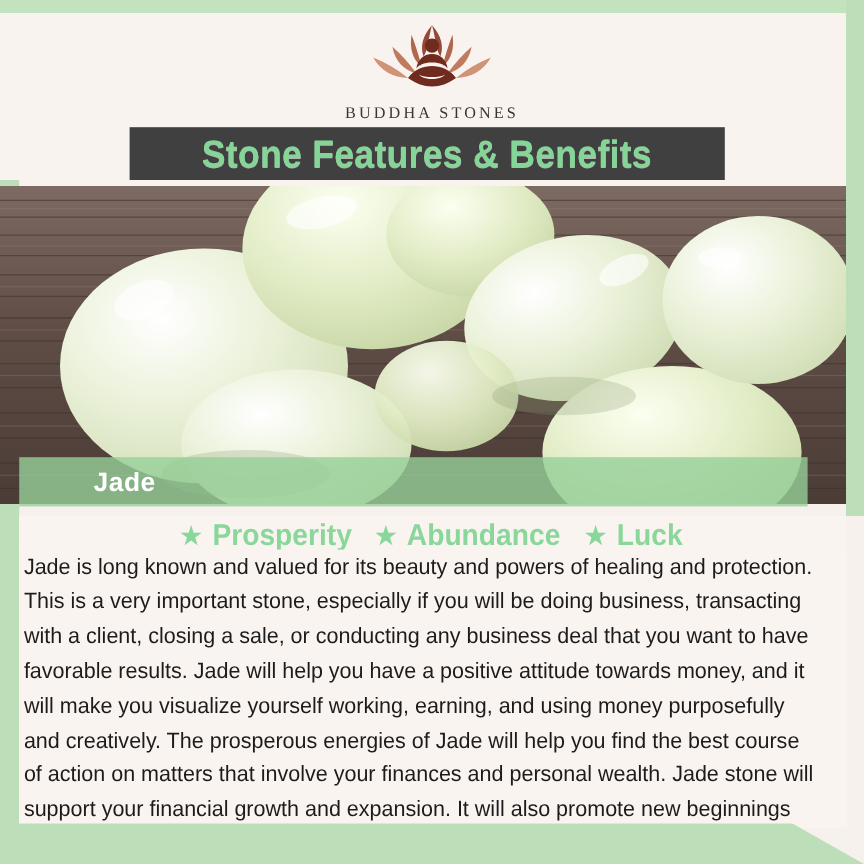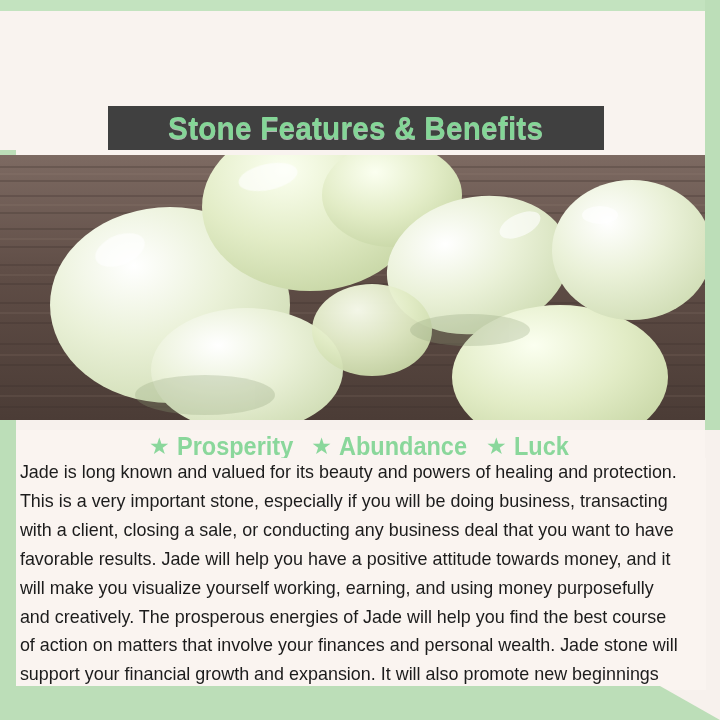--- a/index.html
+++ b/index.html
@@ -60,20 +60,43 @@
 </head>
 <body>
 
 <div class="page">
 
   <div class="band-top"></div>
   <div class="cream-top"></div>
   <div class="band-right"></div>
   <div class="band-left"></div>
 
+  <div class="logo-wrap">
+    <span class="logo-mark">
+      <svg viewBox="0 0 122 66" xmlns="http://www.w3.org/2000/svg">
+        <g fill="none" stroke="#8c3b29" stroke-width="1.9" stroke-linecap="round">
+          <path d="M61 7 C53 16 51 25 54 33 C58 27 58 17 61 7 Z" fill="#8c3b29" opacity=".92" stroke="none"></path>
+          <path d="M61 7 C69 16 71 25 68 33 C64 27 64 17 61 7 Z" fill="#8c3b29" opacity=".92" stroke="none"></path>
+          <path d="M44 15 C42 26 45 36 52 41 C50 32 47 23 44 15 Z" fill="#a34c33" opacity=".85" stroke="none"></path>
+          <path d="M78 15 C80 26 77 36 70 41 C72 32 75 23 78 15 Z" fill="#a34c33" opacity=".85" stroke="none"></path>
+          <path d="M28 25 C30 37 38 45 48 47 C42 39 35 31 28 25 Z" fill="#b25b3c" opacity=".8" stroke="none"></path>
+          <path d="M94 25 C92 37 84 45 74 47 C80 39 87 31 94 25 Z" fill="#b25b3c" opacity=".8" stroke="none"></path>
+          <path d="M12 34 C18 45 29 51 41 51 C32 44 22 38 12 34 Z" fill="#c06a45" opacity=".7" stroke="none"></path>
+          <path d="M110 34 C104 45 93 51 81 51 C90 44 100 38 110 34 Z" fill="#c06a45" opacity=".7" stroke="none"></path>
+        </g>
+        <g fill="#6e2b1e">
+          <circle cx="61" cy="24" r="6"></circle>
+          <path d="M61 31 C54 31 49 36 48 43 C50 40 54 38 61 38 C68 38 72 40 74 43 C73 36 68 31 61 31 Z"></path>
+          <path d="M41 51 C46 44 54 41 61 41 C68 41 76 44 81 51 C74 56 68 58 61 58 C54 58 48 56 41 51 Z"></path>
+          <path d="M50 48 C55 51 67 51 72 48 C68 53 54 53 50 48 Z" fill="#faf4f0"></path>
+        </g>
+      </svg>
+    </span>
+    <span class="logo-text">BUDDHA STONES</span>
+  </div>
 
   <div class="title-bar">
     <h1>Stone Features &amp; Benefits</h1>
   </div>
 
   <div class="photo">
     <svg viewBox="0 0 705 265" xmlns="http://www.w3.org/2000/svg" preserveAspectRatio="none">
       <defs>
         <linearGradient id="wood" x1="0" y1="0" x2="0" y2="1">
           <stop offset="0" stop-color="#7d6a62"></stop>
@@ -131,20 +154,23 @@
         <ellipse cx="520" cy="70" rx="22" ry="11" transform="rotate(-25 520 70)"></ellipse>
         <ellipse cx="600" cy="60" rx="18" ry="9"></ellipse>
       </g>
       <g fill="#8fa07a" opacity=".28">
         <ellipse cx="205" cy="240" rx="70" ry="20"></ellipse>
         <ellipse cx="470" cy="175" rx="60" ry="16"></ellipse>
       </g>
     </svg>
   </div>
 
+  <div class="jade-band">
+    <span>Jade</span>
+  </div>
 
   <div class="keywords">
     <div class="kw">
       <span class="star">★</span>
       <span class="lbl">Prosperity</span>
     </div>
     <div class="kw">
       <span class="star">★</span>
       <span class="lbl">Abundance</span>
     </div>

